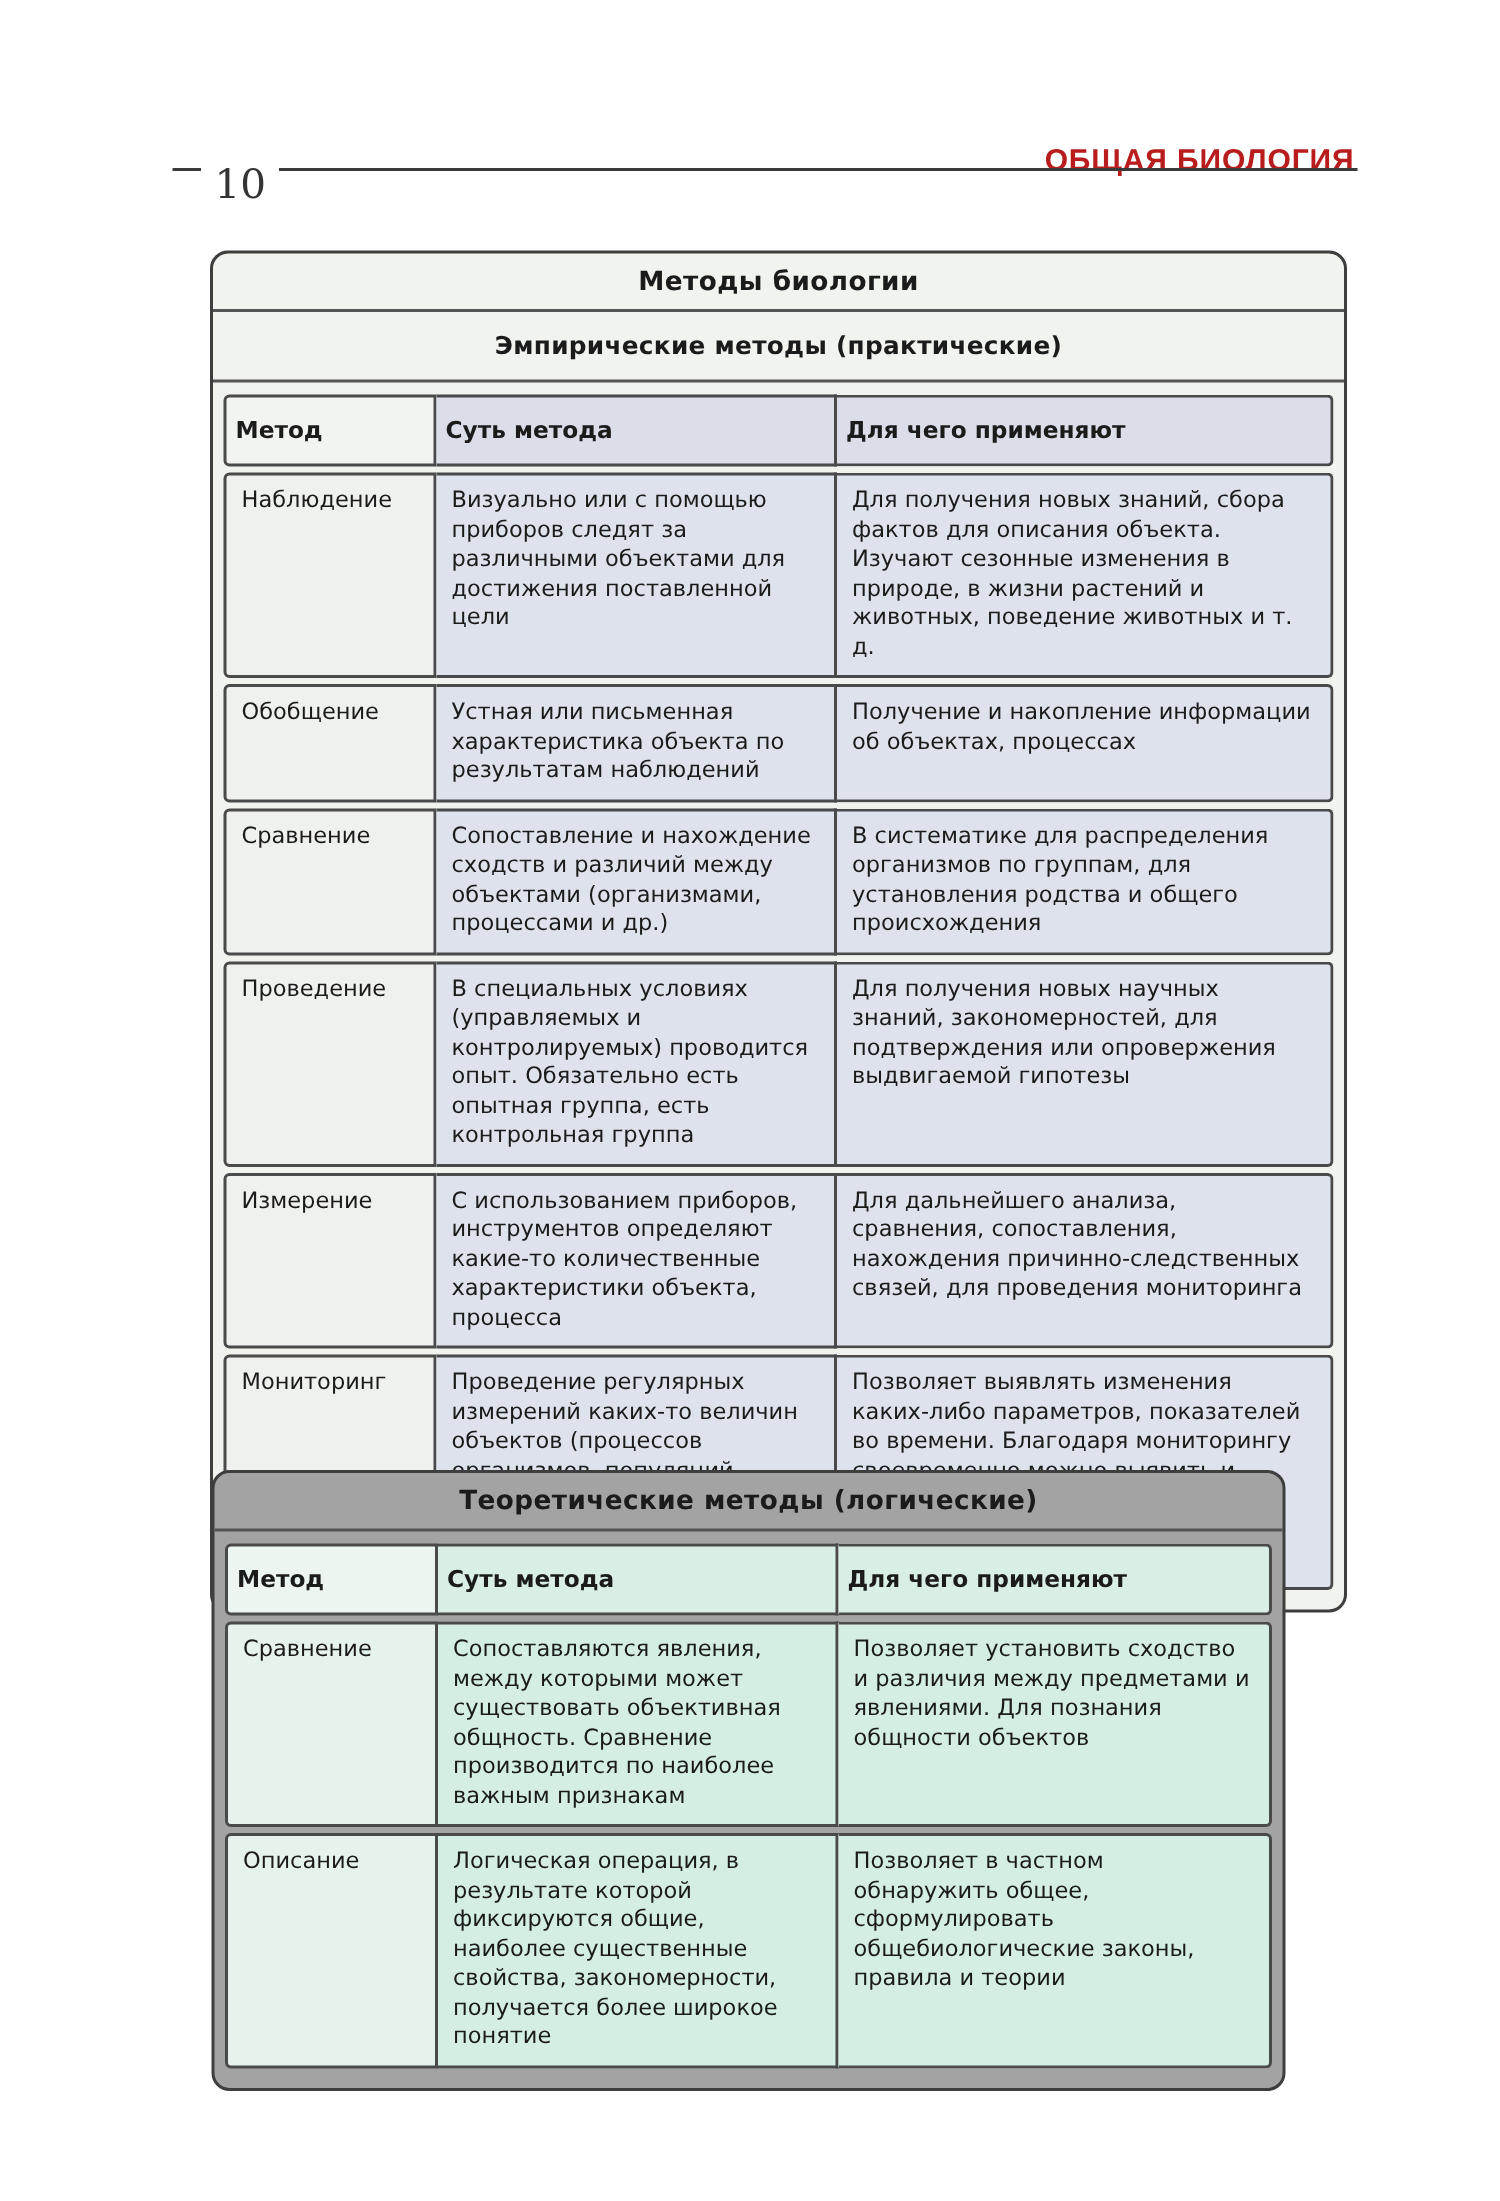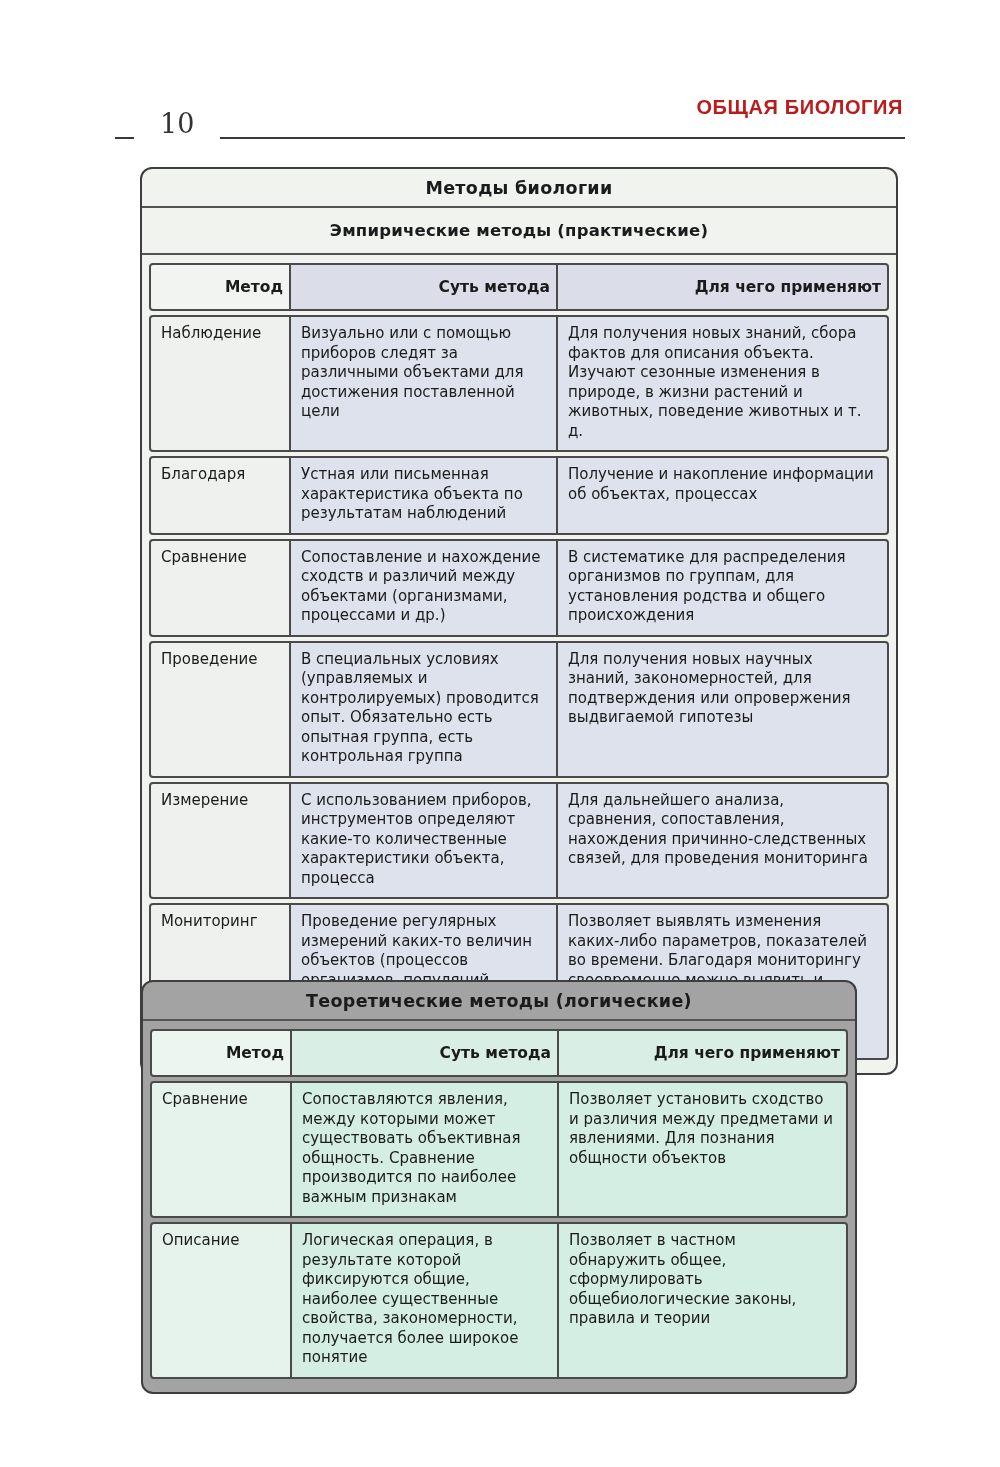--- a/index.html
+++ b/index.html
@@ -13,21 +13,21 @@
   }
   
   .running-title{
     position:absolute; top:96px; right:97px;
     font-family:"Liberation Sans", sans-serif;
     font-size:20px; font-weight:bold; letter-spacing:.6px;
     color:#b91c1c;
   }
   .rule-row{
     position:absolute; top:112px; left:115px; width:790px;
-    display:flex; align-items:flex-end; gap:26px;
+    display:flex; align-items:flex-start; gap:9px;
   }
   .dash{width:19px; border-top:2.5px solid #3a3a3a;}
   .page-num{
     font-family:"DejaVu Serif", serif;
     font-size:27px; line-height:1; color:#343434;
     transform:translateY(-2px);
   }
   .rule{flex:1; border-top:2.5px solid #3a3a3a;}
 
   
@@ -62,21 +62,21 @@
     vertical-align:top;
     font-size:15px; line-height:1.3;
     word-wrap:break-word;
   }
   .grid th:first-child, .grid td:first-child{
     border-left:2px solid #4a4a4a;
     border-radius:4px 0 0 4px;
   }
   .grid th:last-child, .grid td:last-child{ border-radius:0 4px 4px 0; }
   .grid th{
-    text-align:right; vertical-align:middle;
+    text-align:left; vertical-align:middle;
     font-weight:bold; font-size:15.5px;
     padding:12px 6px;
   }
   .col-method{width:142px;}
   .col-essence{width:267px;}
 
   
   .tbl1{ left:140px; top:167px; width:758px; background:#f1f3ef; }
   .tbl1 .grid th:first-child{ background:#f2f4f1; }
   .tbl1 .grid th:nth-child(n+2){ background:#dbdde9; }
@@ -118,21 +118,21 @@
           <th>Для чего применяют</th>
         </tr>
       </thead>
       <tbody>
         <tr>
           <td>Наблюдение</td>
           <td>Визуально или с помощью приборов следят за различными объектами для достижения поставленной цели</td>
           <td>Для получения новых знаний, сбора фактов для описания объекта. Изучают сезонные изменения в природе, в жизни растений и животных, поведение животных и т. д.</td>
         </tr>
         <tr>
-          <td>Благодаря</td>
+          <td>Обобщение</td>
           <td>Устная или письменная характеристика объекта по результатам наблюдений</td>
           <td>Получение и накопление информации об объектах, процессах</td>
         </tr>
         <tr>
           <td>Сравнение</td>
           <td>Сопоставление и нахождение сходств и различий между объектами (организмами, процессами и др.)</td>
           <td>В систематике для распределения организмов по группам, для установления родства и общего происхождения</td>
         </tr>
         <tr>
           <td>Проведение</td>

